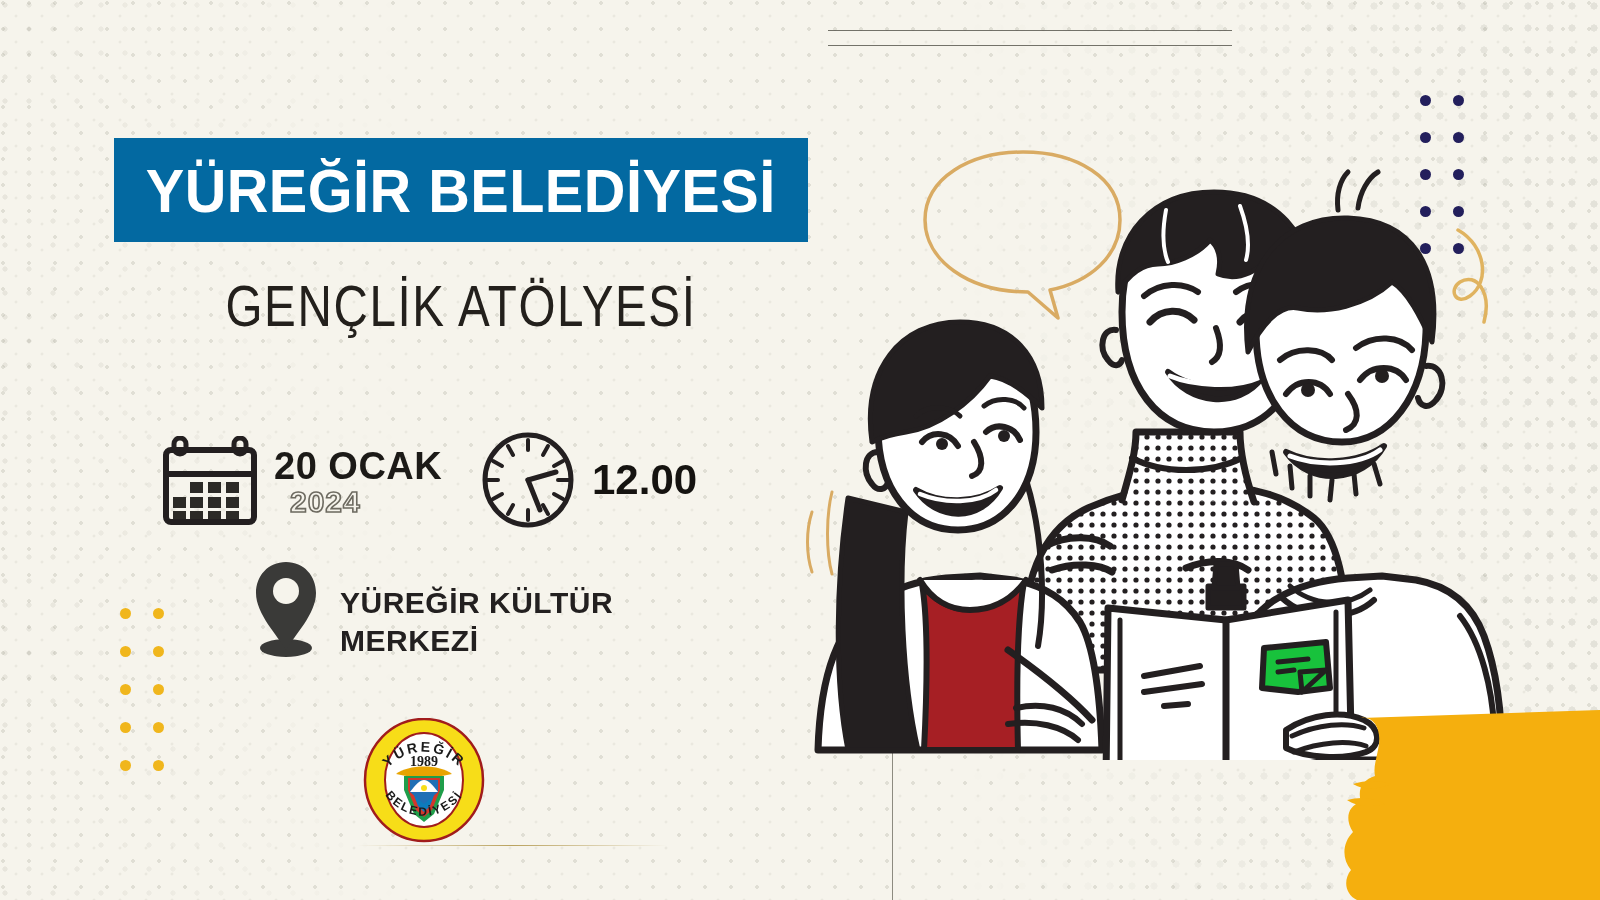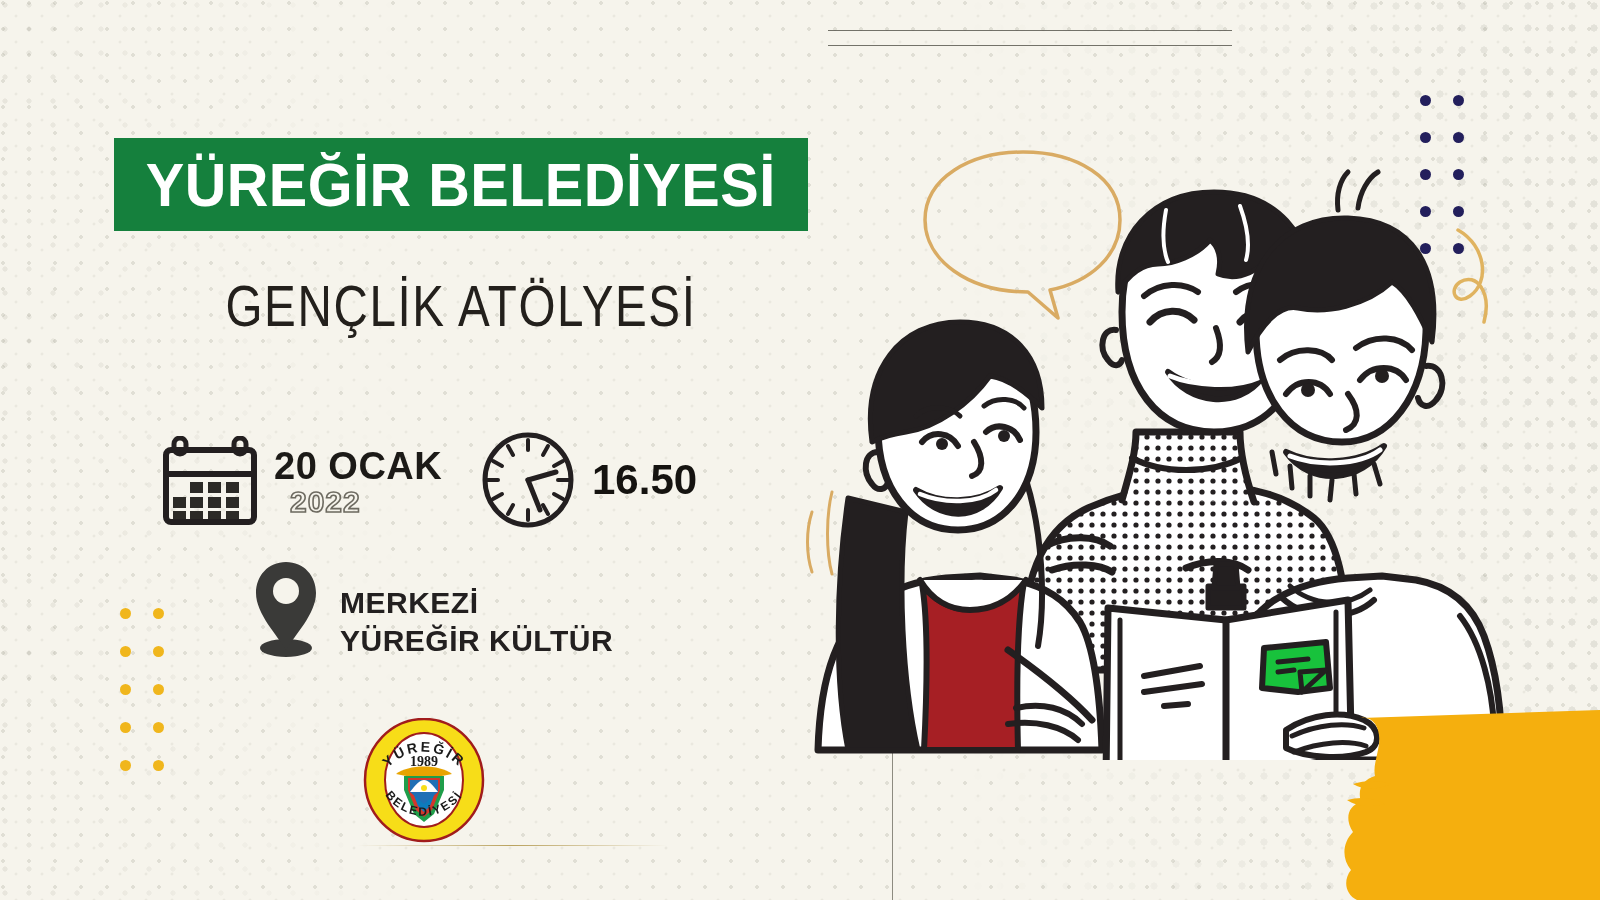--- a/index.html
+++ b/index.html
@@ -58,22 +58,22 @@
   .vline{position:absolute;left:892px;top:712px;width:1px;height:188px;background:#8d8b80;}
   .logo-underline{position:absolute;left:357px;top:845px;width:310px;height:1px;
     background:linear-gradient(to right, rgba(190,160,70,0), rgba(175,148,70,.85), rgba(190,160,70,0));}
 
   .brush{
     position:absolute;right:0;bottom:0;width:283px;height:190px;overflow:hidden;
   }
 
   
   .title-band{
-    position:absolute;left:114px;top:138px;width:694px;height:93px;
-    background:#15803d;display:flex;align-items:center;justify-content:center;
+    position:absolute;left:114px;top:138px;width:694px;height:104px;
+    background:#0369a1;display:flex;align-items:center;justify-content:center;
   }
   .title-band .t{
     color:#fff;font-weight:700;font-size:62px;letter-spacing:.5px;
     font-family:"Liberation Sans","DejaVu Sans",sans-serif;
     transform:scaleX(.93);white-space:nowrap;
   }
   .subtitle{
     position:absolute;left:114px;top:272px;width:694px;text-align:center;
     color:#23201c;font-size:58px;font-weight:400;letter-spacing:2px;
     font-family:"Liberation Sans","DejaVu Sans",sans-serif;
@@ -341,21 +341,21 @@
         <rect x="48" y="61" width="13" height="11"></rect>
           <rect x="66" y="61" width="13" height="11"></rect>
         <rect x="13" y="75" width="13" height="8"></rect>
           <rect x="30" y="75" width="13" height="8"></rect>
         <rect x="48" y="75" width="13" height="8"></rect>
           <rect x="66" y="75" width="13" height="8"></rect>
       </g>
     </svg>
     <div class="date-texts">
       <div class="date-main">20 OCAK</div>
-      <div class="date-year">2022</div>
+      <div class="date-year">2024</div>
     </div>
   </div>
 
   <div class="info-time">
     <svg width="100" height="100" viewBox="0 0 100 100">
       <ellipse cx="50" cy="50" rx="43" ry="45" fill="none" stroke="#231f20" stroke-width="5"></ellipse>
       <g stroke="#231f20" stroke-width="4" stroke-linecap="round">
         <line x1="50" y1="10" x2="50" y2="20"></line>
         <line x1="50" y1="80" x2="50" y2="90"></line>
         <line x1="9" y1="50" x2="20" y2="50"></line>
@@ -365,32 +365,32 @@
         <line x1="85" y1="69" x2="76" y2="64"></line>
         <line x1="70" y1="84" x2="65" y2="75"></line>
         <line x1="30" y1="16" x2="35" y2="25"></line>
         <line x1="15" y1="31" x2="24" y2="36"></line>
         <line x1="15" y1="69" x2="24" y2="64"></line>
         <line x1="30" y1="84" x2="35" y2="75"></line>
       </g>
       <line x1="50" y1="50" x2="78" y2="42" stroke="#231f20" stroke-width="5" stroke-linecap="round"></line>
       <line x1="50" y1="50" x2="62" y2="80" stroke="#231f20" stroke-width="5" stroke-linecap="round"></line>
     </svg>
-    <div class="time-main">16.50</div>
+    <div class="time-main">12.00</div>
   </div>
 
   <div class="info-place">
     <svg width="68" height="100" viewBox="0 0 68 100">
       <ellipse cx="34" cy="88" rx="26" ry="9" fill="#3a3a38"></ellipse>
       <path d="M34 2 C16 2 4 16 4 33 C4 54 26 76 34 90 C42 76 64 54 64 33 C64 16 52 2 34 2 Z" fill="#3a3a38"></path>
       <circle cx="34" cy="31" r="13" fill="#f6f4ec"></circle>
     </svg>
     <div class="place-texts">
+      <div class="place-line">YÜREĞİR KÜLTÜR</div>
       <div class="place-line">MERKEZİ</div>
-      <div class="place-line">YÜREĞİR KÜLTÜR</div>
     </div>
   </div>
 
   <div class="logo-wrap">
     <svg width="125" height="125" viewBox="0 0 125 125">
       <ellipse cx="62" cy="62" rx="59" ry="61" fill="#f7dd18" stroke="#a11c1c" stroke-width="2.5"></ellipse>
       <ellipse cx="62" cy="62" rx="39" ry="47" fill="#ffffff" stroke="#a11c1c" stroke-width="2"></ellipse>
 
       <path d="M34 56 C46 46 78 46 90 56 C80 58 70 60 62 60 C54 60 44 58 34 56 Z" fill="#e8a400"></path>
       <path d="M42 58 L82 58 L82 72 L72 96 L62 104 L52 96 L42 72 Z" fill="#1f9e4a"></path>

